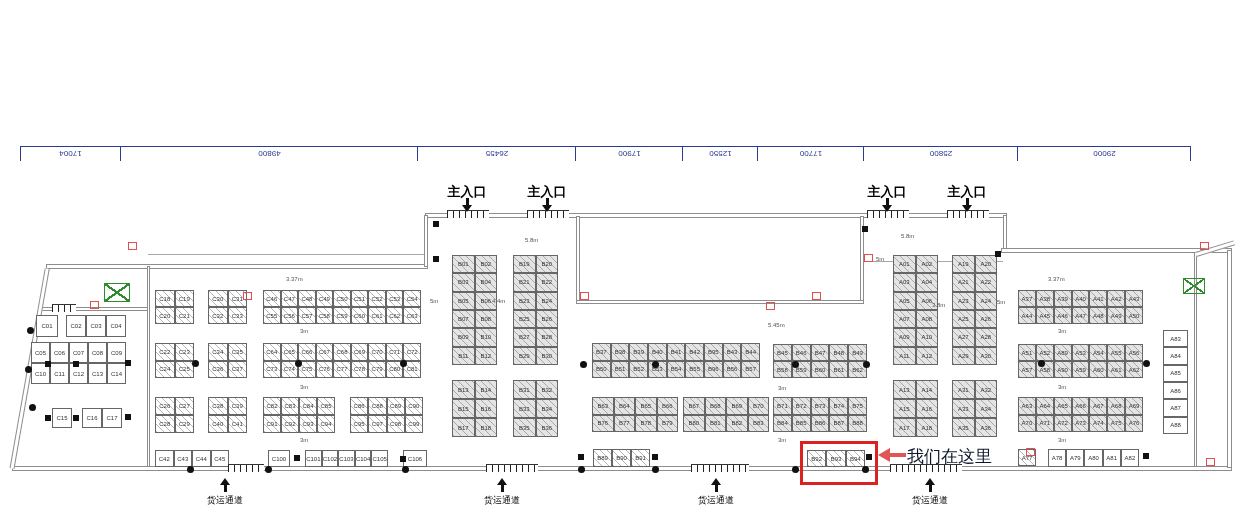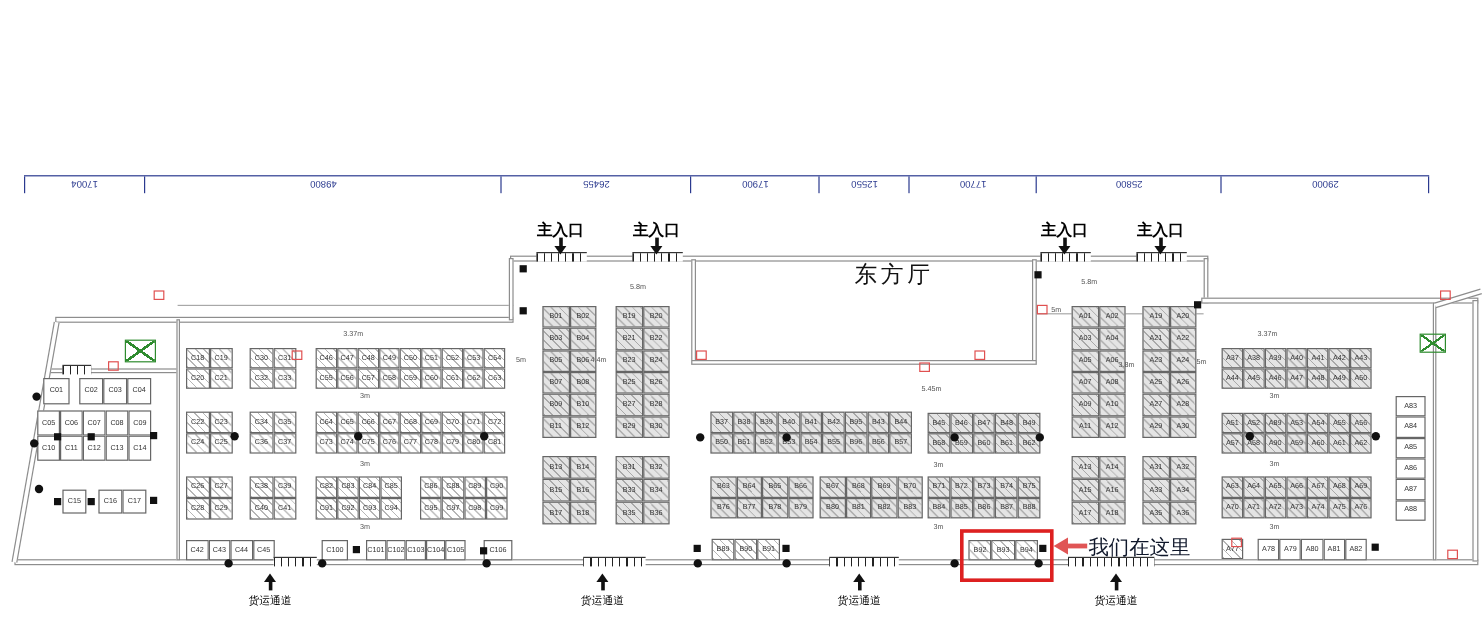--- a/index.html
+++ b/index.html
@@ -537,21 +537,20 @@
       <div class="dim" style="left: 768px; top: 322px;">5.45m</div>
       <div class="dim" style="left: 932px; top: 302px;">3.8m</div>
       <div class="dim" style="left: 997px; top: 299px;">5m</div>
       <div class="dim" style="left: 778px; top: 385px;">3m</div>
       <div class="dim" style="left: 778px; top: 437px;">3m</div>
       <div class="dim" style="left: 1048px; top: 276px;">3.37m</div>
       <div class="dim" style="left: 1058px; top: 328px;">3m</div>
       <div class="dim" style="left: 1058px; top: 384px;">3m</div>
       <div class="dim" style="left: 1058px; top: 437px;">3m</div>
     </div>
-  <div id="hall-label">东方厅</div>
   <div id="hl-box" style="left: 800px; top: 441px; width: 72px; height: 38px; border-color: rgb(221, 32, 32);"></div>
   <div id="hl-arrow-stem" style="left: 888px; top: 453px; width: 18px;"></div>
   <div id="hl-arrow-head" style="left: 878px; top: 448px;"></div>
   <div id="hl-label" style="left: 907px; top: 445px; color: #0f172a;">我们在这里</div>
 <div class="entlab" style="left: 467px; top: 183px;">主入口</div>
     <div class="arrow-down" style="left: 467px; top: 198px;">
       <div class="stem"></div>
       <div class="head-down"></div>
     </div>
     <div class="entlab" style="left: 547px; top: 183px;">主入口</div>

